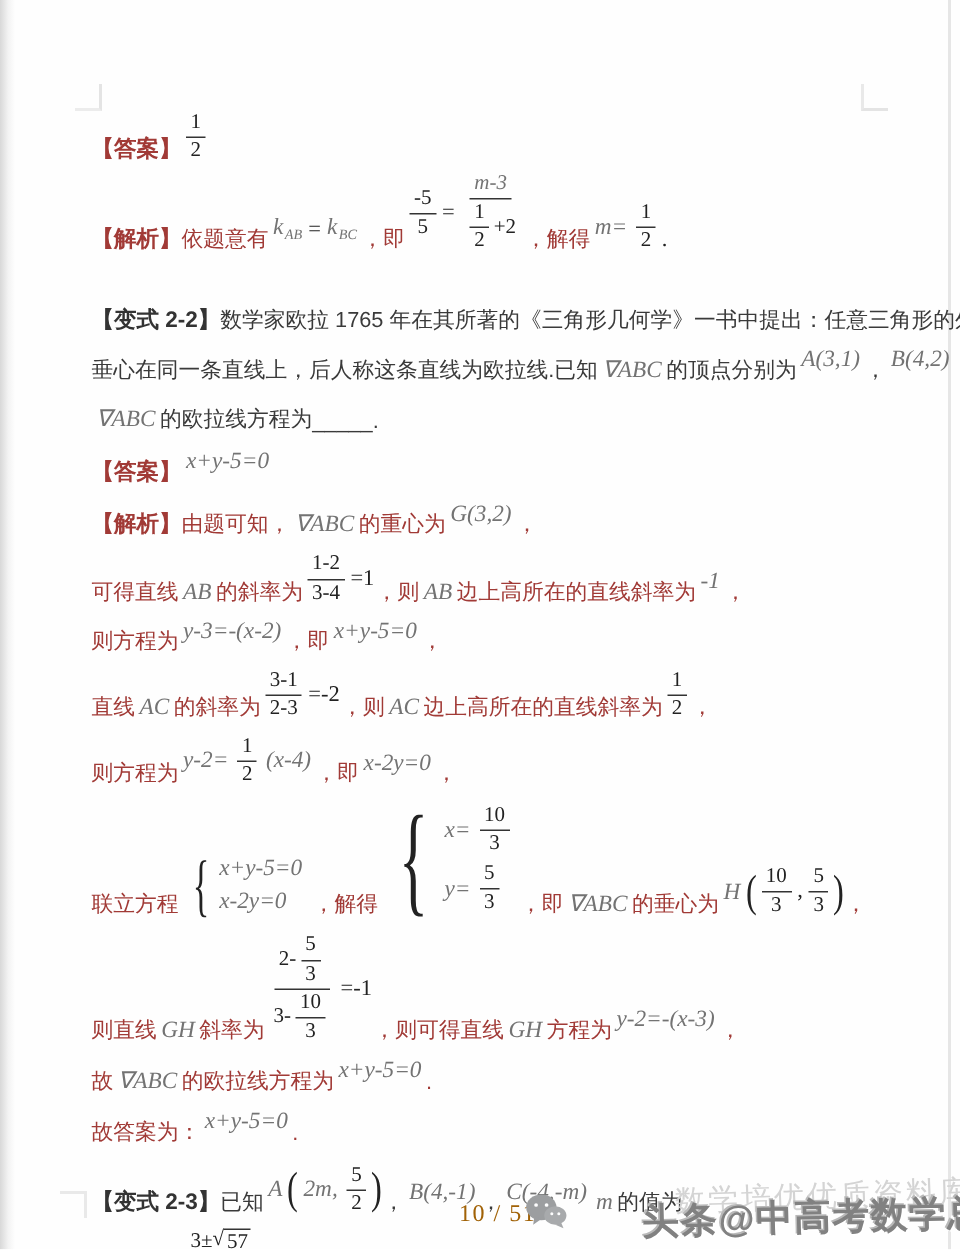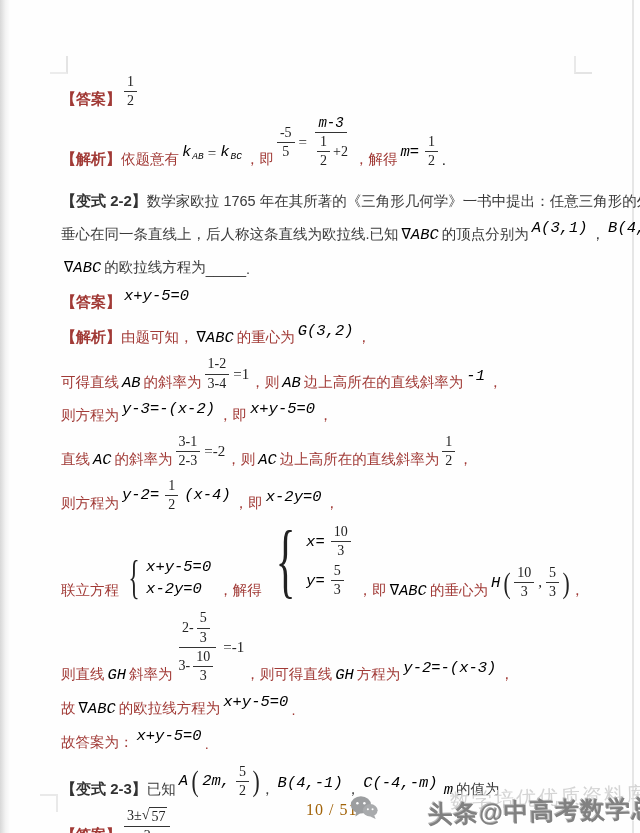--- a/index.html
+++ b/index.html
@@ -16,21 +16,21 @@
 
   #doc{position:absolute;left:0;top:0;width:100%;padding:74px 40px 0 61px;box-sizing:border-box;}
   .dline{display:flex;align-items:flex-end;flex-wrap:nowrap;min-height:22px;}
 
   
   .tok{white-space:pre;display:inline-block;}
   .rb{color:#a13a36;font-weight:bold;font-size:15px;text-align:center;}
   .r {color:#a13a36;font-size:14.5px;}
   .b {color:#333;font-weight:bold;font-size:15px;}
   .n {color:#3a3a3a;font-size:14.5px;}
-  .m {color:#000000;font-family:Liberation Mono, monospace;font-style:italic;font-size:15.5px;margin:0 3px;}
+  .m {color:#737373;font-family:Liberation Serif, serif;font-style:italic;font-size:15.5px;margin:0 3px;}
   .d {color:#222;font-family:"Liberation Serif",serif;font-size:15px;margin:0 1px;}
   .bp{color:#222;font-family:"Liberation Serif",serif;font-weight:300;font-size:30px;
       line-height:28px;transform:scaleX(.72);display:inline-block;margin:0 -1px;}
   .up{transform:translateY(-7px);}
   .msub{font-size:9.5px;font-style:italic;vertical-align:-3px;margin-left:1px;}
 
   .mrow{display:inline-flex;align-items:center;}
   .frac{display:inline-flex;flex-direction:column;align-items:center;
         font-family:"Liberation Serif",serif;color:#222;margin:0 3px;vertical-align:middle;}
   .frac .num{padding:0 3px 1px;border-bottom:1px solid #333;display:inline-flex;align-items:center;line-height:1.15;}
@@ -125,21 +125,21 @@
             <span class="num">
               <span class="tok d">1</span>
             </span>
             <span class="den">
               <span class="tok d">2</span>
             </span>
           </span>
         </span>
         <span class="tok d">.</span>
       </div>
-      <div class="dline" style="margin-top: 20px;">
+      <div class="dline" style="margin-top: 32px;">
         <span class="tok b">【变式 2-2】</span>
         <span class="tok n">数学家欧拉 1765 年在其所著的《三角形几何学》一书中提出：任意三角形的外心、重心、</span>
       </div>
       <div class="dline" style="margin-top: 11px;">
         <span class="tok n">垂心在同一条直线上，后人称这条直线为欧拉线.已知</span>
         <span class="tok m">∇ABC</span>
         <span class="tok n">的顶点分别为</span>
         <span class="tok m up">A(3,1)</span>
         <span class="tok n">，</span>
         <span class="tok m up">B(4,2)</span>

